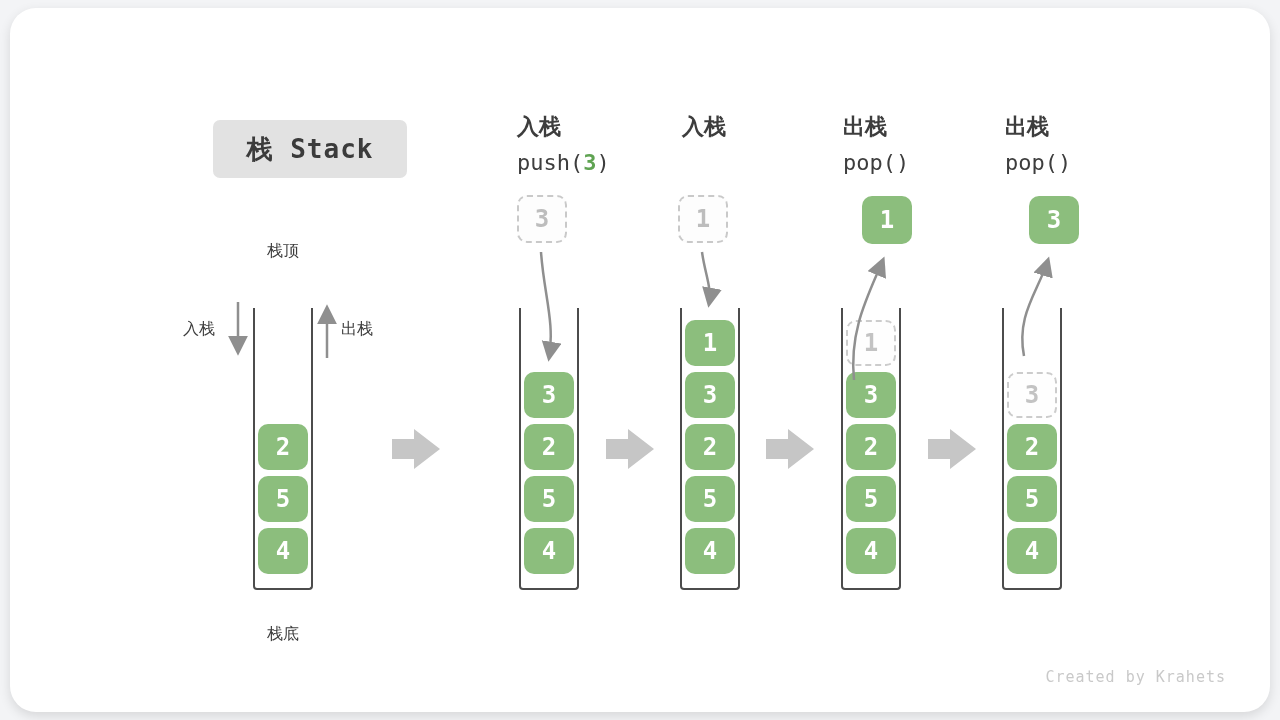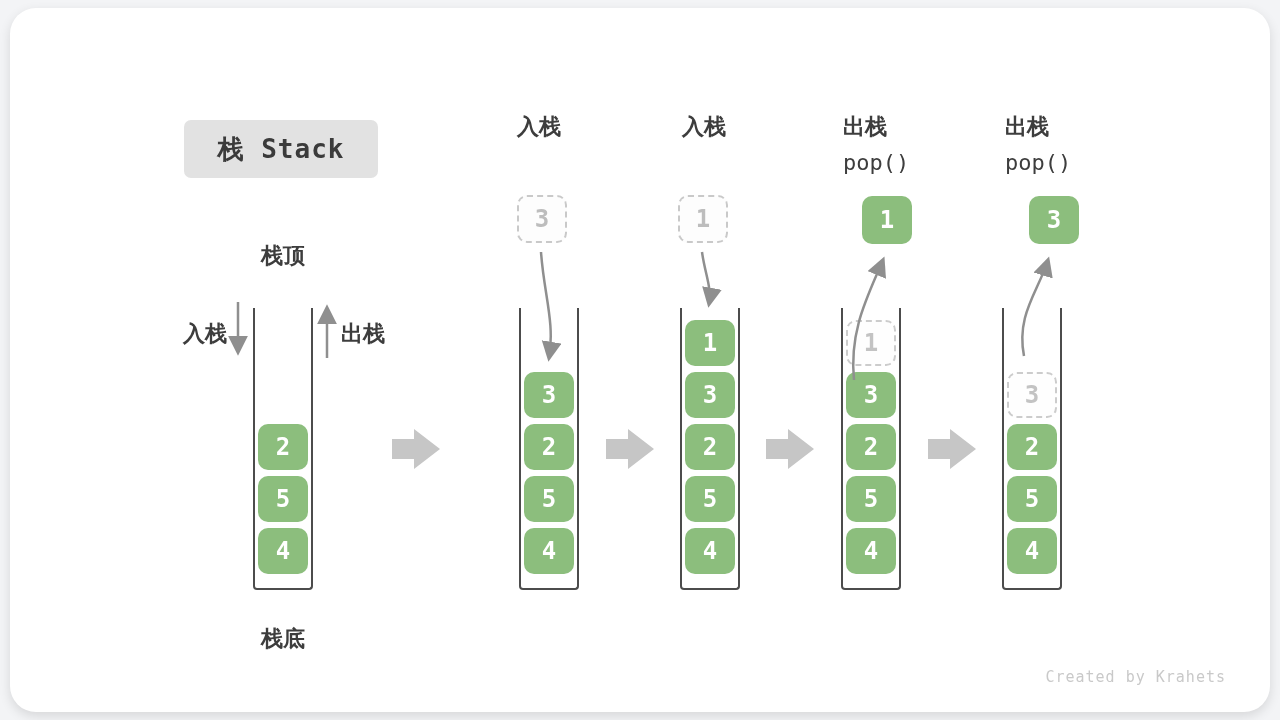--- a/index.html
+++ b/index.html
@@ -13,42 +13,42 @@
   .card {
     position: absolute;
     left: 10px; top: 8px; right: 10px; bottom: 8px;
     background: #ffffff;
     border-radius: 26px;
     box-shadow: 0 4px 12px rgba(0,0,0,0.12);
   }
   .abs { position: absolute; }
 
   .title-box {
-    left: 174px; top: 112px; width: 194px; height: 58px;
+    left: 203px; top: 112px; width: 194px; height: 58px;
     background: #e2e2e2;
     border-radius: 7px;
     display: flex; align-items: center; justify-content: center;
     font-family: "DejaVu Sans Mono", "Liberation Mono", monospace;
     font-size: 26px; font-weight: 700; color: #3b3b3b;
     letter-spacing: 1px;
   }
 
   .op-label { top: 104px; width: 160px; }
   .op-name {
     font-size: 22px; font-weight: 700; color: #3d3d3d; line-height: 30px;
   }
   .op-code {
     margin-top: 6px;
     font-family: "DejaVu Sans Mono", "Liberation Mono", monospace;
     font-size: 22px; font-weight: 500; color: #3d3d3d; line-height: 30px;
   }
   .op-code .arg { color: #5fa352; font-weight: 700; }
 
   .side-label {
-    font-size: 22px; font-weight: 700; color: #3d3d3d;
+    font-size: 16px; font-weight: 400; color: #3d3d3d;
   }
   .centered60 { width: 60px; text-align: center; }
 
   .well {
     top: 300px; width: 60px; height: 282px;
     border-left: 2px solid #4c4c4c;
     border-right: 2px solid #4c4c4c;
     border-bottom: 2px solid #4c4c4c;
     border-radius: 0 0 4px 4px;
   }
@@ -101,20 +101,21 @@
 <body>
 
 <div class="card abs">
 
   <div class="title-box abs">
     <span>栈 Stack</span>
   </div>
 
   <div class="op-label abs" style="left:507px;">
     <div class="op-name">入栈</div>
+    <div class="op-code"><span>push(</span><span class="arg">3</span><span>)</span></div>
   </div>
   <div class="op-label abs" style="left:672px;">
     <div class="op-name">入栈</div>
   </div>
   <div class="op-label abs" style="left:833px;">
     <div class="op-name">出栈</div>
     <div class="op-code"><span>pop()</span></div>
   </div>
   <div class="op-label abs" style="left:995px;">
     <div class="op-name">出栈</div>

